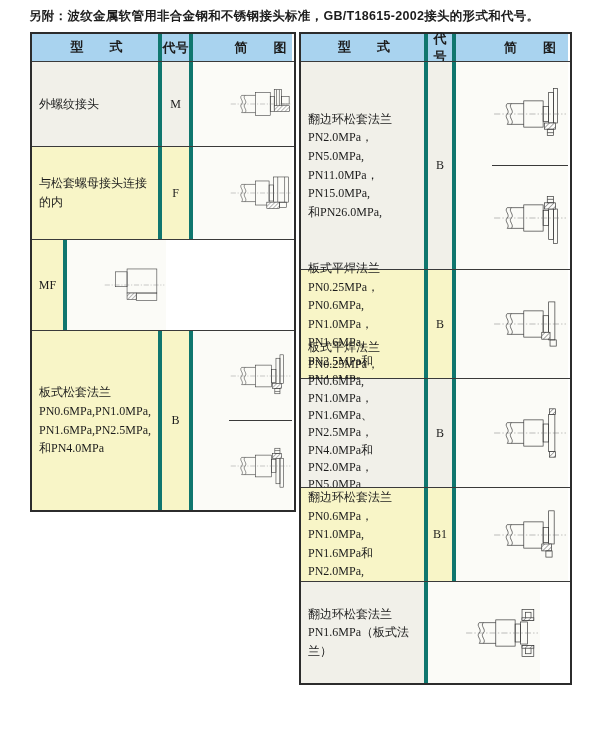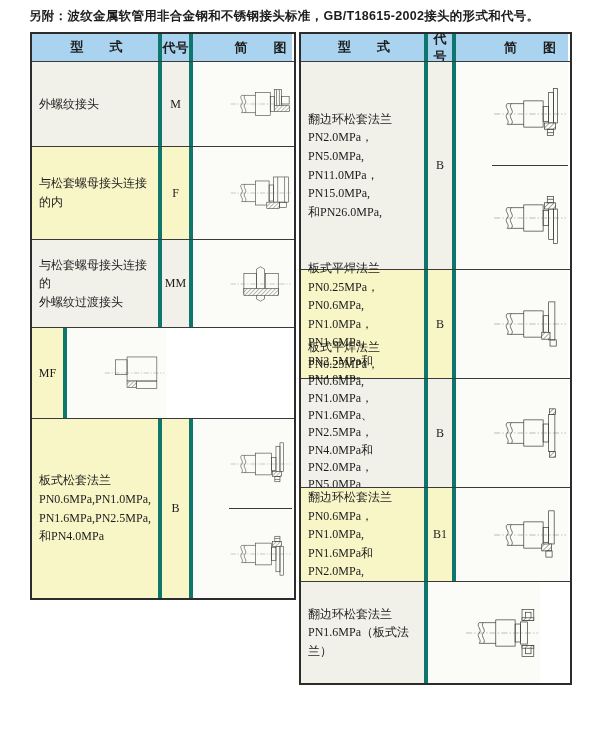--- a/index.html
+++ b/index.html
@@ -110,38 +110,20 @@
               <path d="M85 11 V55 M97 11 V55"></path>
               <rect x="66" y="55" width="22" height="11" fill="url(#hx)"></rect>
               <rect x="88" y="55" width="12" height="9"></rect>
               <path d="M3 39 H107" stroke="#787878" stroke-width="0.7" stroke-dasharray="9 3 2 3"></path>
             </g>
           </svg>
         </div>
     </div>
   </div>
 
-  <div class="row" style="height:88px">
-    <div class="cell type">与松套螺母接头连接的
-外螺纹过渡接头</div>
-    <div class="cell code">MM</div>
-    <div class="cell sketch">
-      <div class="half">
-          <svg viewBox="0 0 110 78" width="100" height="70">
-            <g fill="none" stroke="#383838" stroke-width="1">
-              <rect x="26" y="21" width="22" height="36"></rect>
-              <rect x="64" y="21" width="22" height="36"></rect>
-              <polygon points="48,13 55,9 62,13 62,65 55,69 48,65"></polygon>
-              <rect x="26" y="47" width="60" height="12" fill="url(#hx)"></rect>
-              <path d="M3 39 H107" stroke="#787878" stroke-width="0.7" stroke-dasharray="9 3 2 3"></path>
-            </g>
-          </svg>
-        </div>
-    </div>
-  </div>
 
   <div class="row yl" style="height:91px">
     <div class="cell code">MF</div>
     <div class="cell sketch">
       <div class="half">
           <svg viewBox="0 0 110 78" width="100" height="70">
             <g fill="none" stroke="#383838" stroke-width="1">
               <rect x="22" y="16" width="20" height="26"></rect>
               <rect x="42" y="11" width="52" height="42"></rect>
               <rect x="58" y="53" width="36" height="13"></rect>

